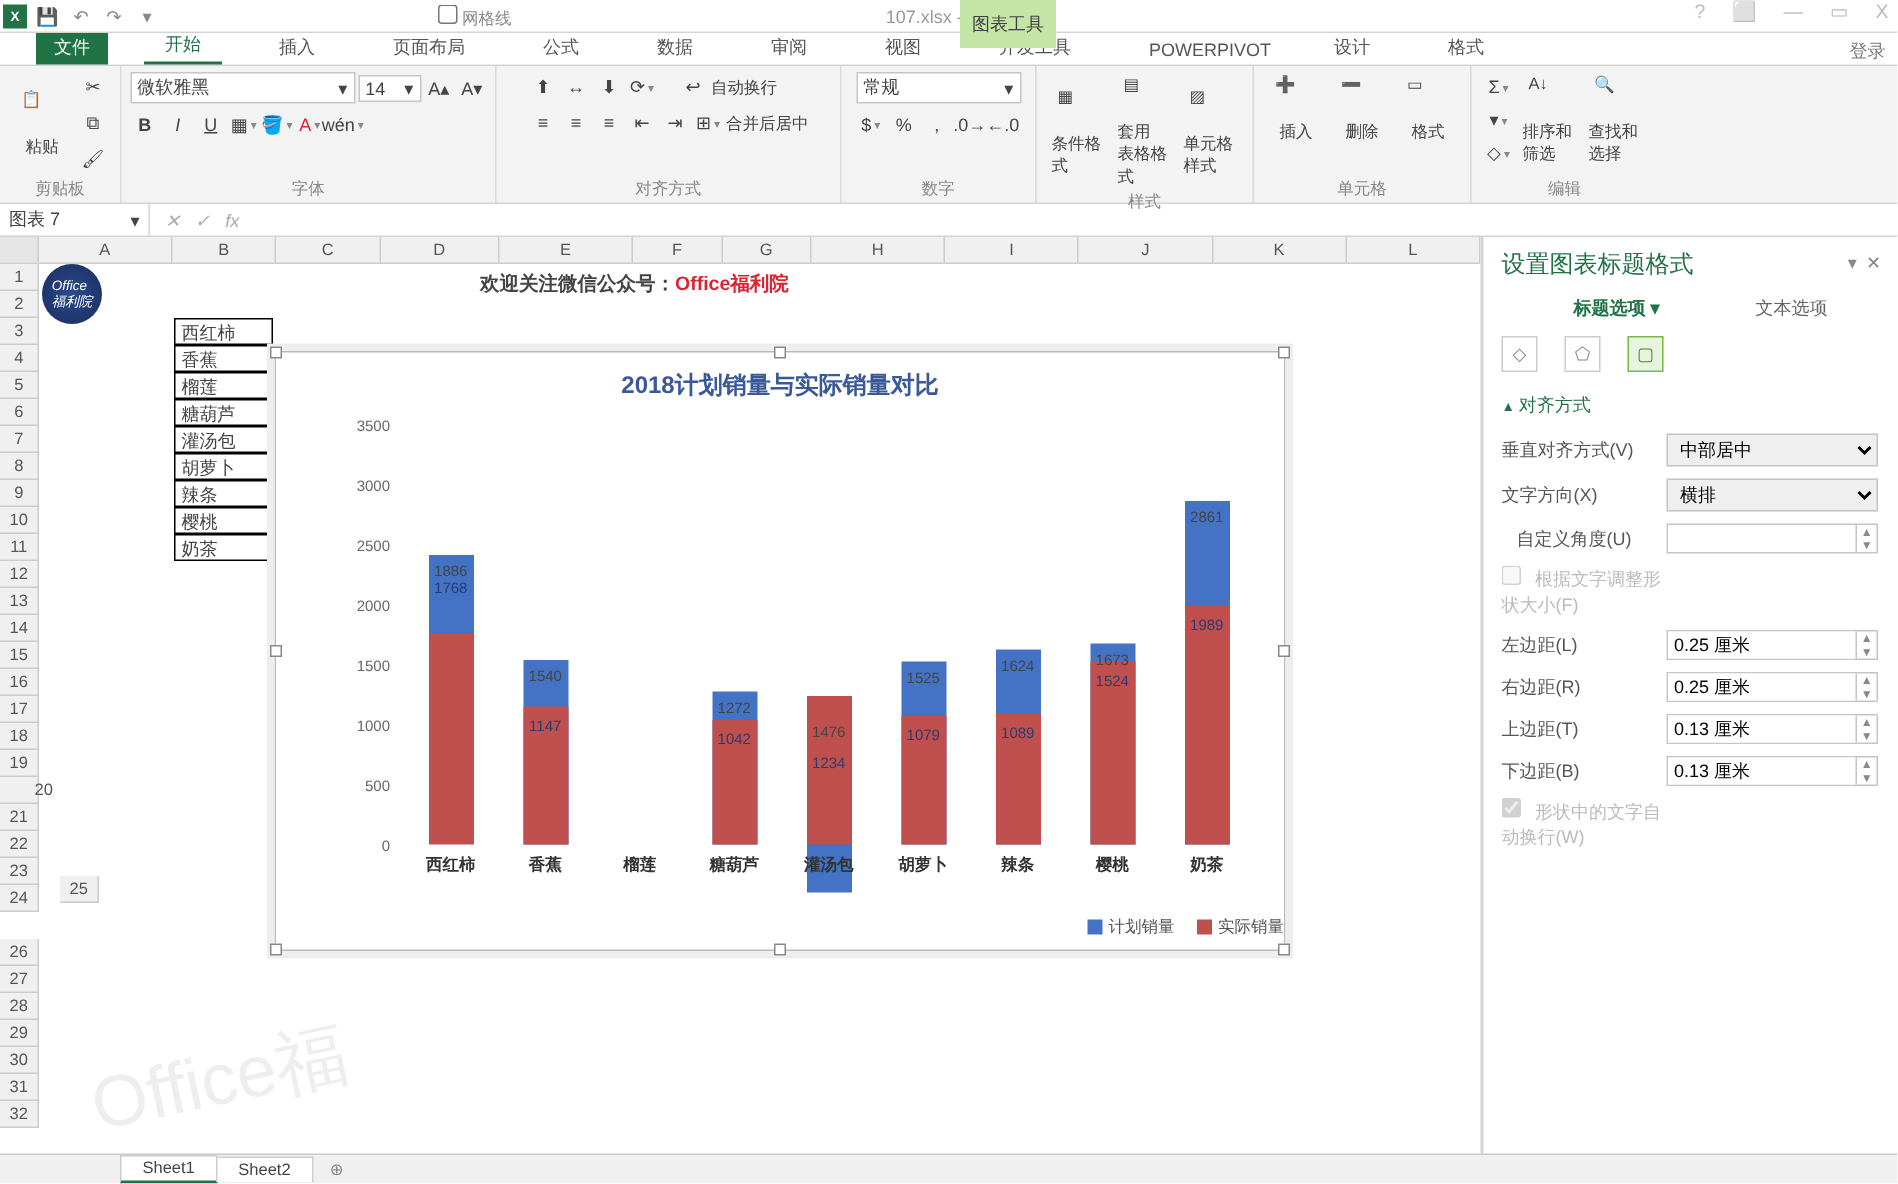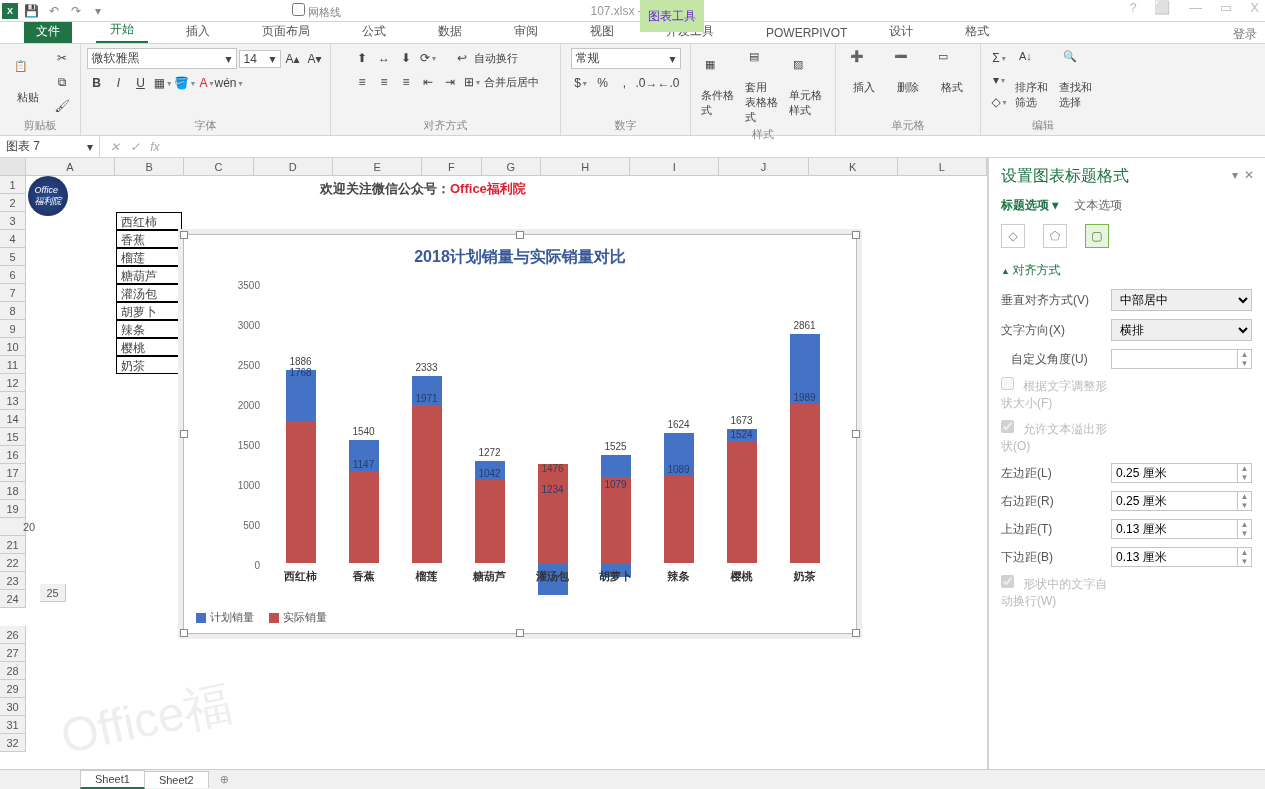--- a/index.html
+++ b/index.html
@@ -1,21 +1,21 @@
 <!DOCTYPE html>
 <html><head>
 <meta charset="utf-8">
 <style>
   * { margin:0; padding:0; box-sizing:border-box; font-family:"Microsoft YaHei",Arial,sans-serif; }
   body { background:#fff; font-size:12px; color:#444; overflow:hidden; width:1265px; height:789px; position:relative;}
   .titlebar { height:22px; background:#fff; display:flex; align-items:center; justify-content:center; border-bottom:1px solid #d4d4d4; position:relative;}
   .titlebar .qat { position:absolute; left:2px; top:0; height:22px; display:flex; align-items:center; gap:6px;}
   .qat-icon { width:16px; height:16px; display:flex; align-items:center; justify-content:center; color:#888;}
   .titlebar .doc { color:#999; font-size:12px;}
-  .titlebar .chart-tools { position:absolute; left:640px; top:0; height:22px; background:#c3e6a6; padding:16px 8px; display:flex; align-items:center; color:#6d28d9;}
+  .titlebar .chart-tools { position:absolute; left:640px; top:0; height:22px; background:#c3e6a6; padding:16px 8px; display:flex; align-items:center; color:#404040;}
   .titlebar .win-ctrl { position:absolute; right:6px; top:0; display:flex; gap:18px; color:#bbb; font-size:13px;}
   .ribbon-tabs { height:22px; display:flex; align-items:flex-end; border-bottom:1px solid #d4d4d4; background:#fff;}
   .ribbon-tabs .tab { padding:3px 14px; font-size:12px; color:#555; cursor:pointer;margin-left:24px;}
   .ribbon-tabs .tab.file { background:#217346; color:#fff; padding:3px 12px;}
   .ribbon-tabs .tab.active { color:#217346; border-bottom:2px solid #217346;}
   .ribbon-tabs .tab.context { color:#555;}
   .ribbon-tabs .login {position:absolute;right:8px;color:#777;}
   .ribbon-body { height:92px; background:#f3f3f3; display:flex; border-bottom:1px solid #d4d4d4; }
   .group { border-right:1px solid #d9d9d9; padding:4px 8px 2px 8px; display:flex; flex-direction:column; justify-content:space-between; align-items:center;}
   .group-title { font-size:11px; color:#888; text-align:center; margin-top:auto;}
@@ -48,30 +48,30 @@
   .chart-title { text-align:center; font-size:16px; font-weight:bold; color:#3a5998; padding:12px 0 6px 0;}
   .plot { position:absolute; left:40px; top:50px; right:20px; bottom:70px;}
   .axis-l { position:absolute; left:0; top:0; bottom:0; width:40px;}
   .tick { position:absolute; right:4px; font-size:10px; color:#666; transform:translateY(-50%);}
   .bars { position:absolute; left:45px; right:0; top:0; bottom:0; display:flex; justify-content:space-around; align-items:flex-end;}
   .bargrp { display:flex; flex-direction:column; align-items:center; position:relative; width:40px;}
   .bar { width:30px; position:relative;}
   .bar .seg { width:100%;}
   .seg.plan{background:#4472c4;}
   .seg.actual{background:#c0504d; position:absolute; bottom:0; left:0;}
-  .dlbl{position:absolute;font-size:10px;color:#444;white-space:nowrap;left:50%;transform:translateX(-50%);}
+  .dlbl{position:absolute;font-size:10px;color:#444;white-space:nowrap;left:50%;transform:translateX(-50%);margin-top:20px;}
   .xlbl{position:absolute;top:100%;margin-top:6px;font-size:11px;color:#333;white-space:nowrap;left:50%;transform:translateX(-50%);font-weight:bold;}
-  .legend{position:absolute;bottom:8px;left:0;right:0;text-align:left;font-size:11px;color:#555;}
+  .legend{position:absolute;bottom:8px;left:0;right:0;text-align:right;font-size:11px;color:#555;}
   .legend .sw{display:inline-block;width:10px;height:10px;margin:0 4px 0 12px;vertical-align:middle;}
   .watermark{position:absolute;font-size:48px;color:#eee;transform:rotate(-12deg);pointer-events:none;}
   .pane { width:276px; background:#fff; padding:8px 12px; border-left:1px solid #d4d4d4; position:relative;}
   .pane h2 { color:#217346; font-size:16px; font-weight:normal; margin-bottom:10px;}
   .pane .close{position:absolute;right:10px;top:10px;color:#888;display:flex;gap:6px;}
   .pane-tabs{display:flex;gap:16px;font-size:12px;margin-bottom:10px;}
-  .pane-tabs .pt{color:#666;}
+  .pane-tabs .pt{color:#666;margin-left:48px;}
   .pane-tabs .pt.active{color:#217346;font-weight:bold;}
   .pane-icons{display:flex;gap:18px;margin-bottom:14px;}
   .pane-icons .pi{width:24px;height:24px;border:1px solid #ccc;display:flex;align-items:center;justify-content:center;color:#888;}
   .pane-icons .pi.active{background:#e8f3e0;border-color:#7ab648;color:#4a8a2a;}
   .section-hd{color:#217346;font-size:12px;margin-bottom:10px;cursor:pointer;}
   .section-hd::before{content:"▲ ";font-size:9px;}
   .form-row{display:flex;align-items:center;margin-bottom:8px;font-size:12px;}
   .form-row label{width:110px;color:#555;}
   .form-row label.disabled{color:#bbb;}
   .form-row .ctrl{flex:1;}
@@ -353,26 +353,20 @@
             <div class="bargrp">
               <div class="bar" style="height:123.2px">
       <div class="seg plan" style="height:123.2px"></div>
       <div class="seg actual" style="height:91.76px"></div>
       <div class="dlbl" style="top:-14px">1540</div>
       <div class="dlbl" style="top:19.439999999999998px;color:#2a3b6d;">1147</div>
     </div>
     <div class="xlbl">香蕉</div>
             </div>
             <div class="bargrp">
-              <div class="bar" style="height:186.64000000000001px">
-      <div class="seg plan" style="height:186.64000000000001px"></div>
-      <div class="seg actual" style="height:157.68px"></div>
-      <div class="dlbl" style="top:-14px">2333</div>
-      <div class="dlbl" style="top:16.960000000000008px;color:#2a3b6d;">1971</div>
-    </div>
     <div class="xlbl">榴莲</div>
             </div>
             <div class="bargrp">
               <div class="bar" style="height:101.76px">
       <div class="seg plan" style="height:101.76px"></div>
       <div class="seg actual" style="height:83.36px"></div>
       <div class="dlbl" style="top:-14px">1272</div>
       <div class="dlbl" style="top:6.400000000000006px;color:#2a3b6d;">1042</div>
     </div>
     <div class="xlbl">糖葫芦</div>
@@ -380,21 +374,21 @@
             <div class="bargrp">
               <div class="bar" style="height:86px">
       <div class="seg plan" style="height:118.08px"></div>
       <div class="seg actual" style="height:98.72px"></div>
       <div class="dlbl" style="top:-14px">1476</div>
       <div class="dlbl" style="top:7.359999999999999px;color:#2a3b6d;">1234</div>
     </div>
     <div class="xlbl">灌汤包</div>
             </div>
             <div class="bargrp">
-              <div class="bar" style="height:108px">
+              <div class="bar" style="height:122px">
       <div class="seg plan" style="height:122px"></div>
       <div class="seg actual" style="height:86.32px"></div>
       <div class="dlbl" style="top:-14px">1525</div>
       <div class="dlbl" style="top:23.680000000000007px;color:#2a3b6d;">1079</div>
     </div>
     <div class="xlbl">胡萝卜</div>
             </div>
             <div class="bargrp">
               <div class="bar" style="height:129.92000000000002px">
       <div class="seg plan" style="height:129.92000000000002px"></div>
@@ -503,23 +497,20 @@
         <label style="padding-left:10px;">自定义角度(U)</label>
       <div class="ctrl spin">
           <input value="" style="">
           <div class="sp">▲<br>▼</div>
         </div>
       </div>
 
     <div class="form-row">
         <label class="disabled"><input type="checkbox" disabled="" style=""> <span>根据文字调整形状大小(F)</span></label>
       </div>
-    <div class="form-row">
-        <label class="disabled"><input type="checkbox" disabled="" checked="" style="accent-color: rgb(153, 153, 153);"> <span>允许文本溢出形状(O)</span></label>
-      </div>
 
     <div class="form-row">
         <label>左边距(L)</label>
       <div class="ctrl spin">
           <input value="0.25 厘米" style="">
           <div class="sp">▲<br>▼</div>
         </div>
       </div>
     <div class="form-row">
         <label>右边距(R)</label>

